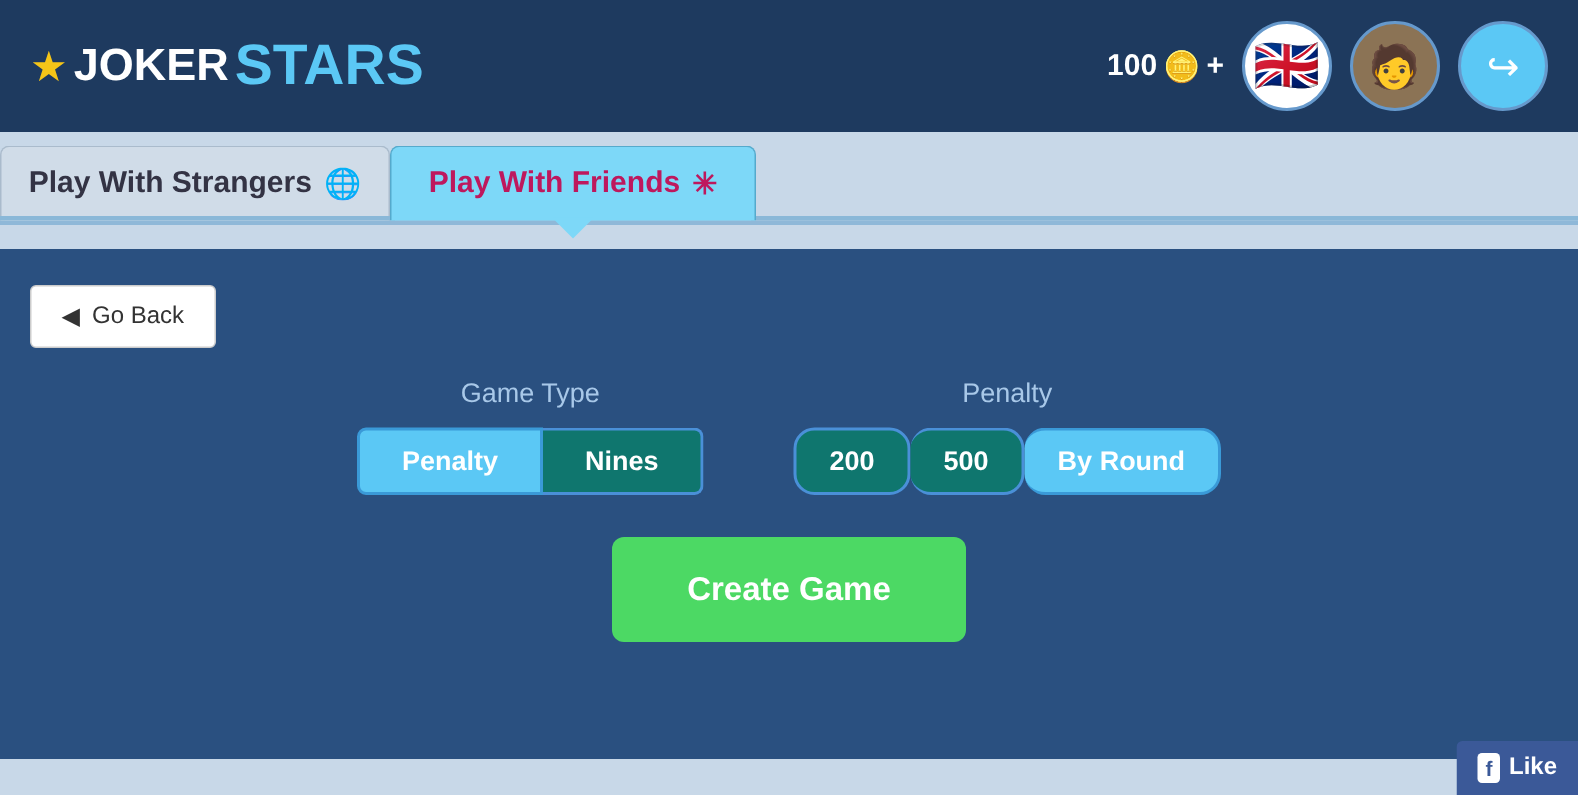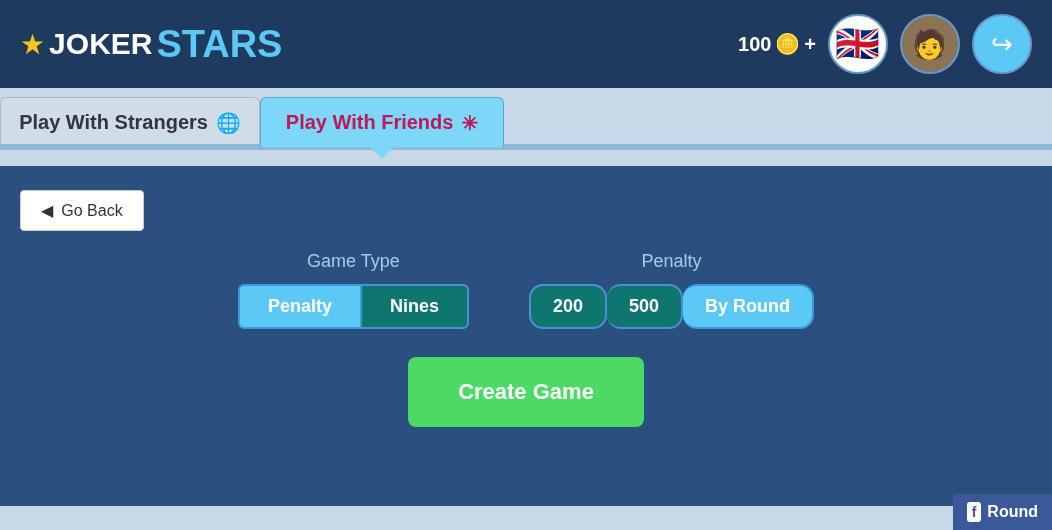--- a/index.html
+++ b/index.html
@@ -362,14 +362,14 @@
         </div>
       </div>
     </div>
 
     <button class="create-game-btn">Create Game</button>
   </div>
 </div>
 
 <div class="fb-bar">
   <span class="fb-icon">f</span>
-  <span>Round</span>
+  <span>Like</span>
 </div>
 
 </body></html>

